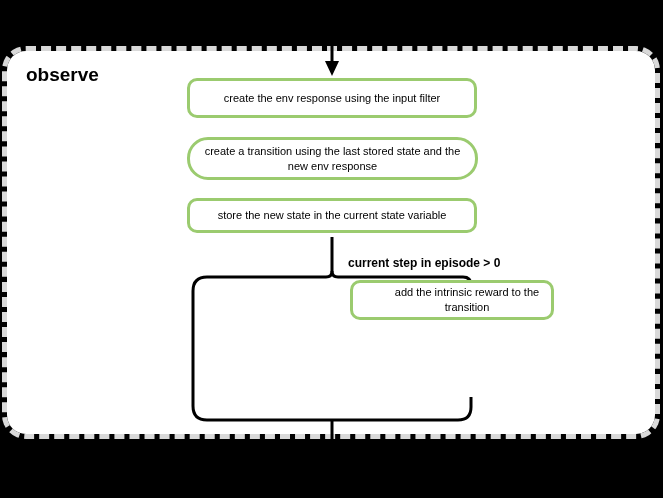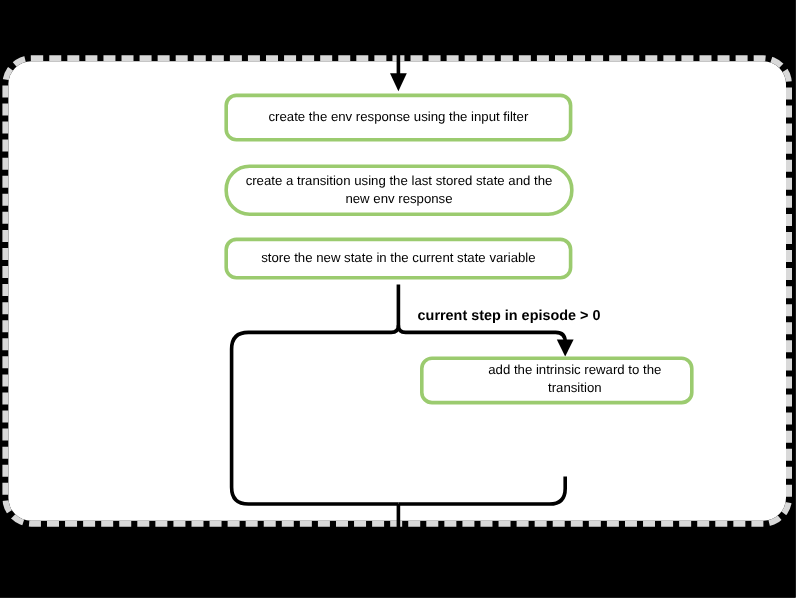--- a/index.html
+++ b/index.html
@@ -51,21 +51,21 @@
     text-align: center;
     font-size: 11px;
     line-height: 1.35;
     color: #000;
     white-space: pre-line;
     padding: 0 6px;
   }
   .node-filter          { left: 187px; top:  78px; width: 290px; height: 40px; }
   .node-create          { left: 187px; top: 137px; width: 291px; height: 43px; border-radius: 21px; }
   .node-store-state     { left: 187px; top: 198px; width: 290px; height: 35px; text-align: right; }
-  .node-add-reward      { left: 350px; top: 297px; width: 228px; height: 40px; padding-left: 36px; }
+  .node-add-reward      { left: 350px; top: 280px; width: 204px; height: 40px; padding-left: 36px; }
   .node-store-transition{ left: 350px; top: 357px; width: 242px; height: 40px; }
   .condition-label {
     position: absolute;
     left: 348px;
     top: 256px;
     font-size: 12px;
     font-weight: bold;
     color: #000;
     white-space: nowrap;
   }
@@ -85,20 +85,21 @@
     <path d="M332 237 V271 Q332 277 326 277 H207 Q193 277 193 291 V406 Q193 420 207 420 H332" stroke="#000" stroke-width="3" fill="none" stroke-linejoin="round"></path>
 
     <path d="M332 271 Q332 277 338 277 H463 Q471 277 471 285 V284" stroke="#000" stroke-width="3" fill="none" stroke-linejoin="round"></path>
     <polygon points="464,283 478,283 471,297" fill="#000"></polygon>
 
     <path d="M471 397 V407 Q471 420 458 420 H332" stroke="#000" stroke-width="3" fill="none" stroke-linejoin="round"></path>
 
     <path d="M332 420 V446" stroke="#000" stroke-width="3" fill="none"></path>
   </svg>
 
+  <div class="diagram-title">observe</div>
 
   <div class="node node-filter">create the env response using the input filter</div>
 
   <div class="node node-create">create a transition using the last stored state and the
 new env response</div>
 
   <div class="node node-store-state">store the new state in the current state variable</div>
 
   <div class="condition-label">current step in episode &gt; 0</div>
 

